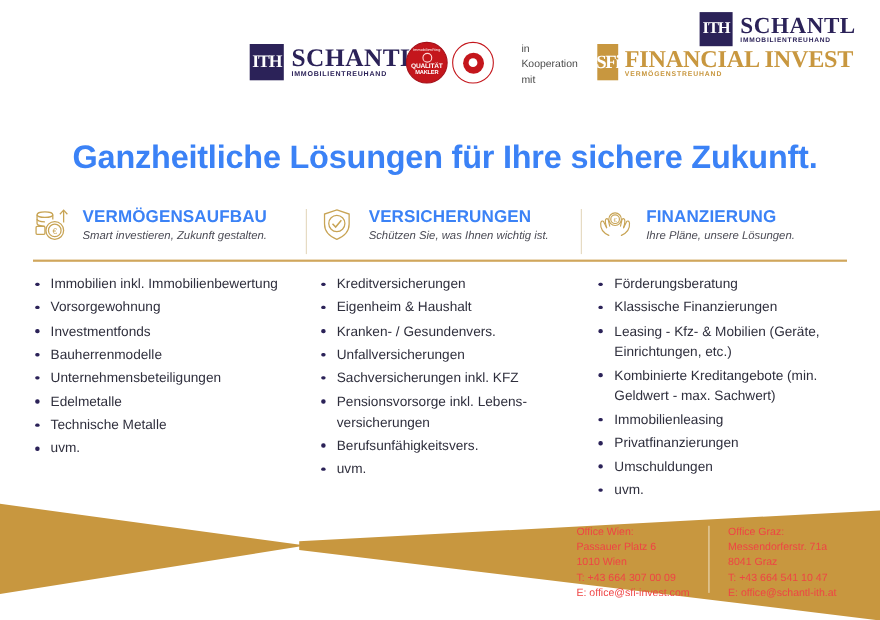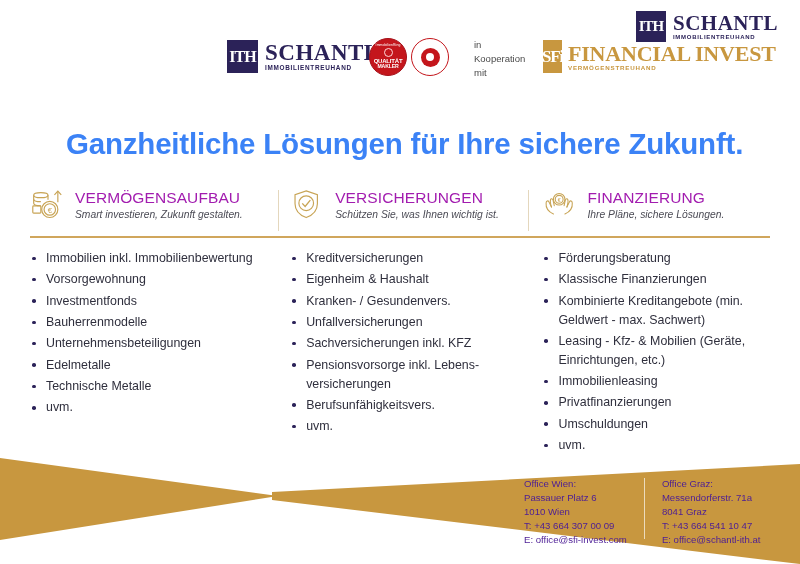--- a/index.html
+++ b/index.html
@@ -177,23 +177,23 @@
     gap: 9px;
     height: 44px;
   }
   .col-icon {
     flex: 0 0 auto;
     width: 36px; height: 34px;
     display: block;
   }
   .col-titles { padding-top: 1px; }
   .col-title {
-    color: #a21caf;
+    color: #3b82f6;
     font-size: 15.5px;
-    font-weight: normal;
+    font-weight: bold;
     letter-spacing: .1px;
     line-height: 1.1;
   }
   .col-subtitle {
     color: #4b4b55;
     font-size: 10.3px;
     font-style: italic;
     line-height: 1.3;
     padding-top: 2px;
   }
@@ -233,21 +233,21 @@
     position: absolute;
     left: 0; top: 440px;
     width: 800px; height: 124px;
   }
 
   #footer-contacts {
     position: absolute;
     left: 524px; top: 477px;
     display: flex;
     gap: 17px;
-    color: #4c1d95;
+    color: #ef4444;
   }
   .contact-block {
     position: relative;
     font-size: 9.6px;
     line-height: 1.47;
     white-space: nowrap;
   }
   .contact-block.second { padding-left: 18px; }
   .contact-sep {
     position: absolute;
@@ -387,28 +387,28 @@
           <text x="21" y="14.8" font-family="Liberation Sans, sans-serif" font-size="6.5" fill="#c8a455" text-anchor="middle">€</text>
           <g fill="none" stroke="#c8a455" stroke-width="1.3" stroke-linecap="round">
             <path d="M14 30 C7.5 27 4.5 22 5 16.5 C5.2 14 7.4 13.2 8.4 15 L11.6 21.5"></path>
             <path d="M11.6 21.5 C10.4 17.6 9.8 14.6 10.4 12.6 C11 10.8 12.8 11 13.4 12.8 L15 19.8"></path>
             <path d="M28 30 C34.5 27 37.5 22 37 16.5 C36.8 14 34.6 13.2 33.6 15 L30.4 21.5"></path>
             <path d="M30.4 21.5 C31.6 17.6 32.2 14.6 31.6 12.6 C31 10.8 29.2 11 28.6 12.8 L27 19.8"></path>
           </g>
         </svg>
         <div class="col-titles">
           <div class="col-title">FINANZIERUNG</div>
-          <div class="col-subtitle">Ihre Pläne, sichere Lösungen.</div>
+          <div class="col-subtitle">Ihre Pläne, unsere Lösungen.</div>
         </div>
       </div>
       <ul class="bullets">
         <li>Förderungsberatung</li>
         <li>Klassische Finanzierungen</li>
+        <li>Leasing - Kfz- &amp; Mobilien (Geräte, Einrichtungen, etc.)</li>
         <li>Kombinierte Kreditangebote (min. Geldwert - max. Sachwert)</li>
-        <li>Leasing - Kfz- &amp; Mobilien (Geräte, Einrichtungen, etc.)</li>
         <li>Immobilienleasing</li>
         <li>Privatfinanzierungen</li>
         <li>Umschuldungen</li>
         <li>uvm.</li>
       </ul>
     </div>
 
   </div>
 
   <svg id="ribbon" viewBox="0 0 800 124" preserveAspectRatio="none">

